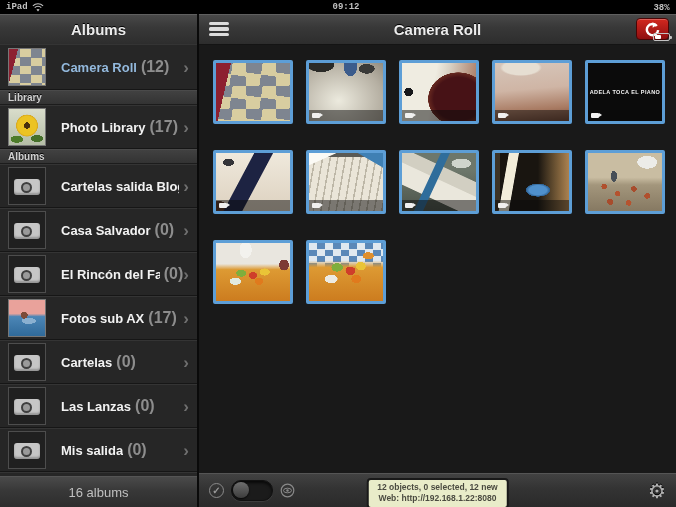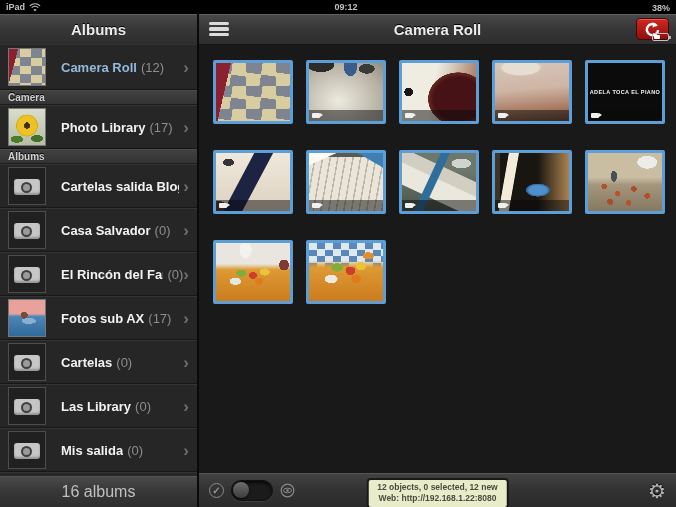--- a/index.html
+++ b/index.html
@@ -2,21 +2,21 @@
 <html><head>
 <meta charset="utf-8">
 <style>
   html,body{margin:0;padding:0;background:#000;}
   #stage{position:relative;width:676px;height:507px;background:#1a1a1a;overflow:hidden;
          font-family:"Liberation Sans",sans-serif;-webkit-font-smoothing:antialiased;}
 
   
   #statusbar{position:absolute;left:0;top:0;width:676px;height:14px;background:#000;
              color:#c2c2c2;font-size:9px;font-weight:bold;display:flex;align-items:center;
-             padding:0 6px;box-sizing:border-box;z-index:50;}
+             padding:0 6px;box-sizing:border-box;z-index:50;font-family:Liberation Mono, monospace;}
   #sb-left{display:flex;align-items:center;gap:4px;}
   #sb-time{position:absolute;left:16px;right:0;text-align:center;}
   #sb-right{margin-left:auto;display:flex;align-items:center;gap:20px;position:relative;z-index:2;flex-direction:column;}
   .wifi svg{display:block;}
   .lock{position:relative;width:8px;height:10px;display:inline-block;}
   .lock::before{content:"";position:absolute;left:1.5px;top:0;width:5px;height:5px;border:1.2px solid #c2c2c2;
                 border-radius:3px 3px 0 0;border-bottom:none;box-sizing:border-box;}
   .lock::after{content:"";position:absolute;left:0;top:4px;width:8px;height:6px;background:#c2c2c2;border-radius:1px;}
   .battery{position:relative;width:17px;height:8px;border:1px solid #c2c2c2;border-radius:2px;box-sizing:border-box;}
   .battery::after{content:"";position:absolute;right:-3px;top:1.5px;width:2px;height:3px;background:#c2c2c2;border-radius:0 1px 1px 0;}
@@ -43,29 +43,29 @@
             background:linear-gradient(#d2281f,#8f0f10);border:1px solid #4a0505;box-sizing:border-box;
             display:flex;align-items:center;justify-content:center;box-shadow:inset 0 1px 0 rgba(255,255,255,.25);}
 
   
   #album-list{position:absolute;top:30px;left:0;right:0;bottom:30px;overflow:hidden;}
   .srow{display:flex;align-items:center;height:44px;padding-left:8px;background:#262626;
         border-top:1px solid #343434;border-bottom:1px solid #161616;box-sizing:border-box;cursor:pointer;}
   .srow.first{height:46px;}
   .thumb{width:38px;height:38px;flex:0 0 38px;box-sizing:border-box;}
   .srow .lbl{margin-left:15px;color:#f2f2f2;font-size:13px;font-weight:bold;white-space:nowrap;overflow:hidden;}
-  .srow .cnt{margin-left:4px;color:#8d8d8d;font-size:13px;font-weight:normal;}
+  .srow .cnt{margin-left:4px;color:#8d8d8d;font-size:16px;font-weight:bold;}
   .srow.selected .lbl{color:#93b9dd;}
   .srow .chev{margin-left:auto;margin-right:8px;color:#6f6f6f;font-size:17px;font-weight:bold;line-height:1;}
   .ssection{height:15px;display:flex;align-items:center;padding-left:8px;
             background:linear-gradient(#414141,#333);border-top:1px solid #4a4a4a;border-bottom:1px solid #1c1c1c;
             color:#cfcfcf;font-size:10px;font-weight:bold;box-sizing:border-box;text-shadow:0 -1px 0 #000;}
   #sidebar-footer{position:absolute;left:0;right:0;bottom:0;height:30px;
                   background:linear-gradient(#4a4a4a,#383838 45%,#2d2d2d);border-top:1px solid #555;
-                  display:flex;align-items:center;justify-content:center;color:#c0c0c0;font-size:16px;}
+                  display:flex;align-items:center;justify-content:center;color:#c0c0c0;font-size:13px;}
 
   
   .thumb-photo{border:1px solid #777;}
   .thumb-checkerboard{background:
       linear-gradient(105deg,#8d2030 0 20%,rgba(0,0,0,0) 20%),
       repeating-conic-gradient(#d8cda0 0% 25%,#7e8590 25% 50%);
       background-size:100% 100%,22px 17px;}
   .thumb-sunflower{background:
       radial-gradient(circle 4.5px at 50% 46%,#472f0d 0 70%,rgba(0,0,0,0) 71%),
       radial-gradient(circle 13px at 50% 46%,#ecc322 0 72%,#d9a81c 82%,rgba(0,0,0,0) 86%),
@@ -213,21 +213,21 @@
     </div>
     <div id="album-list">
 
       <div class="srow selected first">
     <div class="thumb thumb-checkerboard thumb-photo"></div>
     <span class="lbl">Camera Roll</span>
     <span class="cnt">(12)</span>
     <span class="chev">›</span>
   </div>
         <div class="ssection">
-    <span>Camera</span>
+    <span>Library</span>
   </div>
         <div class="srow">
     <div class="thumb thumb-sunflower thumb-photo"></div>
     <span class="lbl">Photo Library</span>
     <span class="cnt">(17)</span>
     <span class="chev">›</span>
   </div>
         <div class="ssection">
     <span>Albums</span>
   </div>
@@ -256,21 +256,21 @@
     <span class="chev">›</span>
   </div>
         <div class="srow">
     <div class="thumb thumb-camera"></div>
     <span class="lbl">Cartelas</span>
     <span class="cnt">(0)</span>
     <span class="chev">›</span>
   </div>
         <div class="srow">
     <div class="thumb thumb-camera"></div>
-    <span class="lbl">Las Library</span>
+    <span class="lbl">Las Lanzas</span>
     <span class="cnt">(0)</span>
     <span class="chev">›</span>
   </div>
         <div class="srow">
     <div class="thumb thumb-camera"></div>
     <span class="lbl">Mis salida</span>
     <span class="cnt">(0)</span>
     <span class="chev">›</span>
   </div>
         <div class="srow" style="border-bottom:none;">

